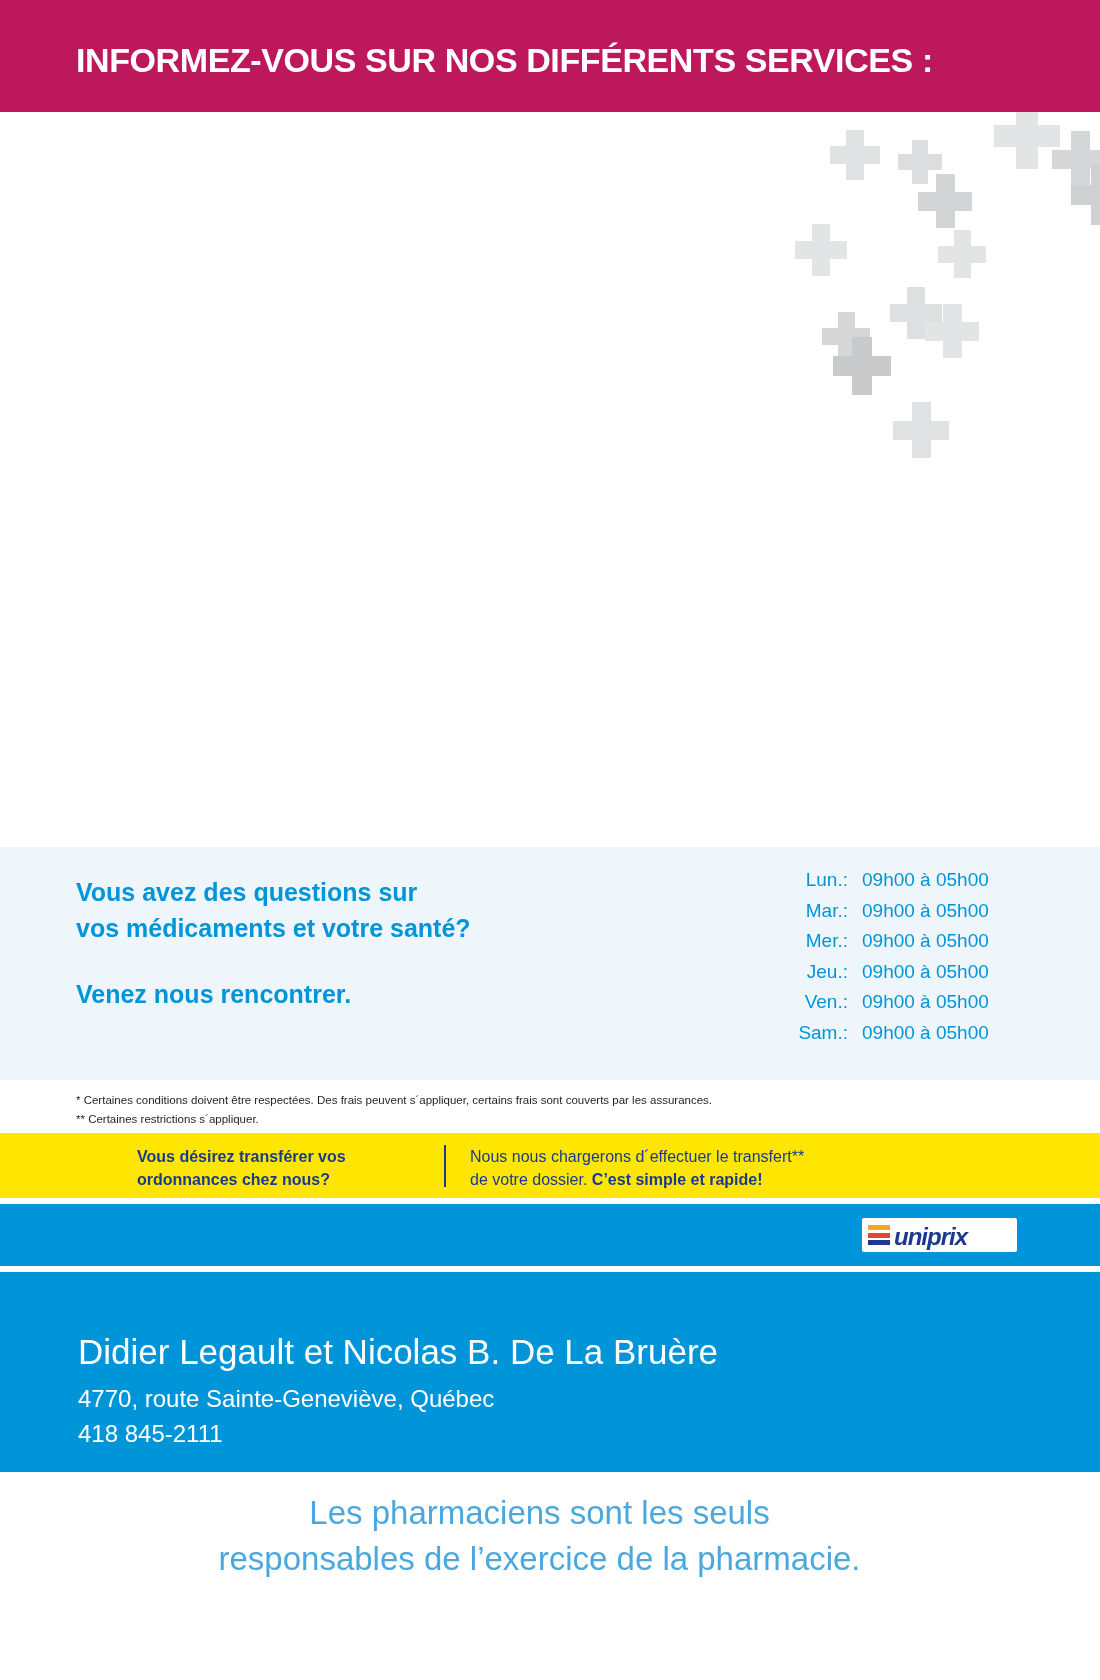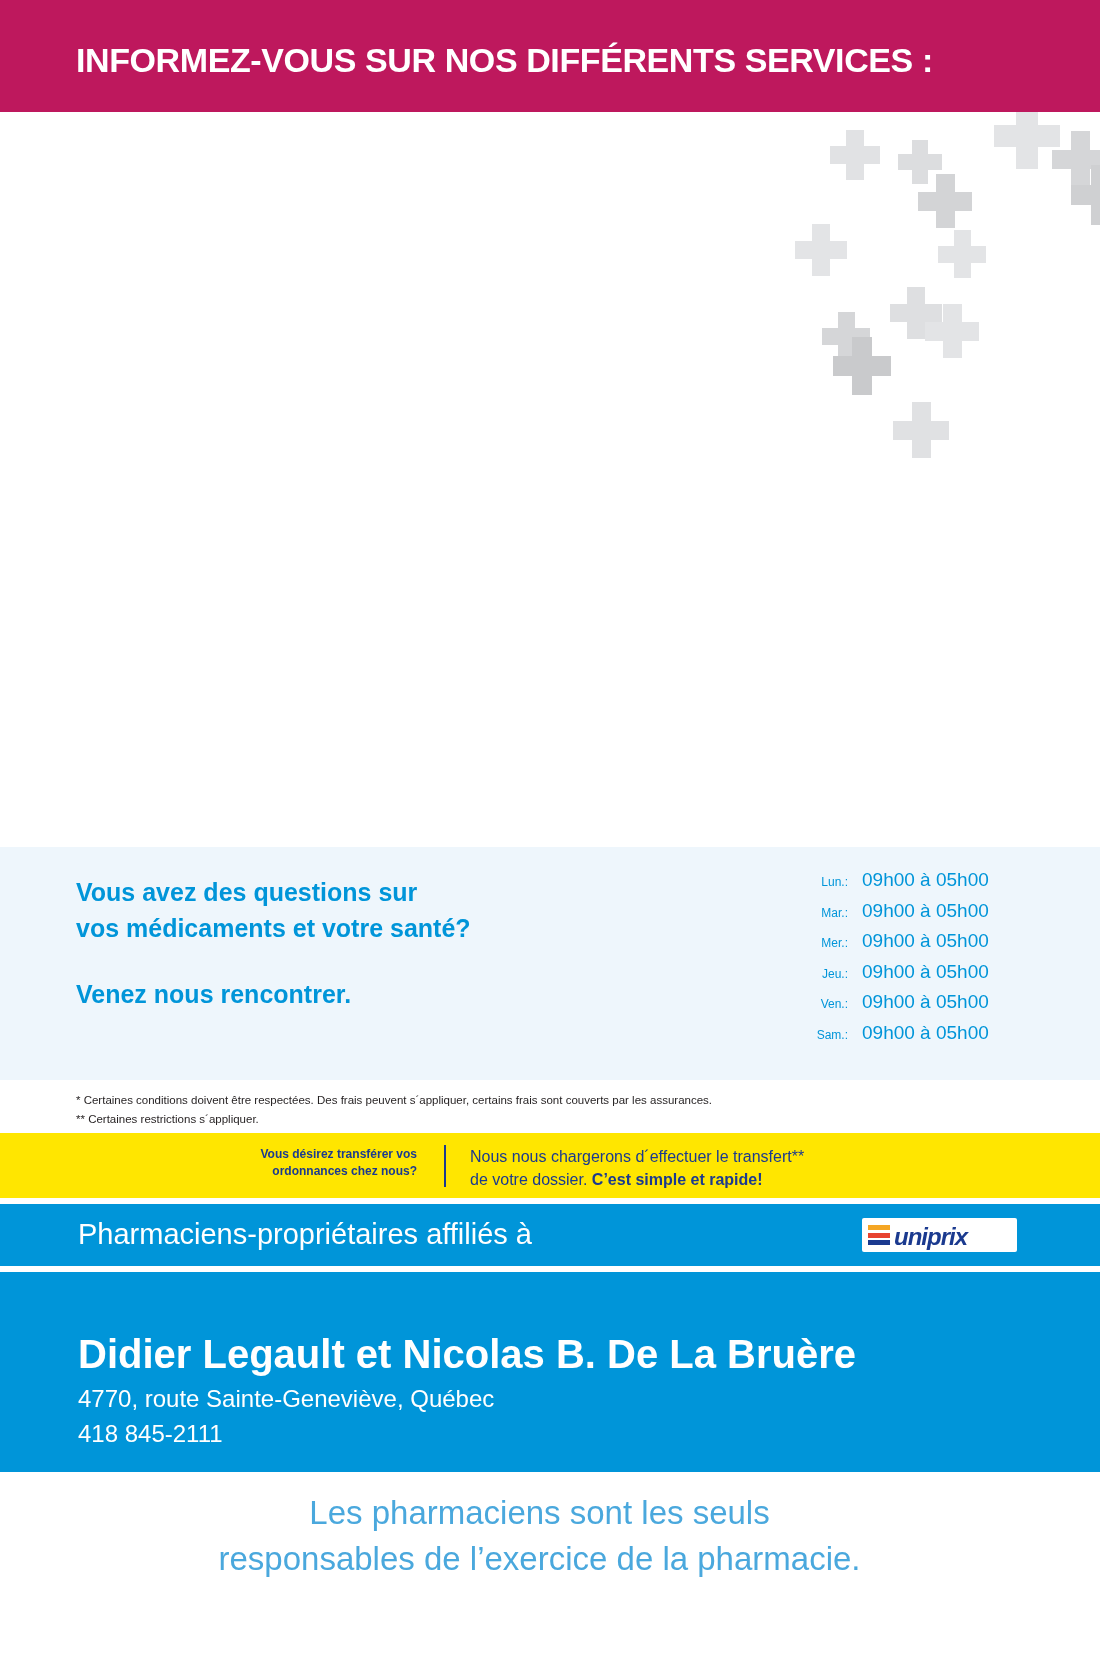--- a/index.html
+++ b/index.html
@@ -97,21 +97,21 @@
     width: 300px;
   }
   .hour-row {
     display: flex;
     align-items: baseline;
     height: 30.5px;
   }
   .hour-day {
     width: 68px;
     text-align: right;
-    font-size: 12px;
+    font-size: 19px;
     color: #0095d9;
     padding-right: 14px;
   }
   .hour-val {
     font-size: 19px;
     color: #0095d9;
   }
 
   
   .footnotes {
@@ -130,22 +130,21 @@
     top: 1133px;
     width: 1100px;
     height: 65px;
     background: #ffe600;
   }
   .yellow-left {
     position: absolute;
     left: 137px;
     top: 13px;
     width: 280px;
-    text-align: right;
-    font-size: 12px;
+    font-size: 16px;
     font-weight: bold;
     color: #1b3a8f;
     line-height: 1.42;
   }
   .yellow-divider {
     position: absolute;
     left: 444px;
     top: 12px;
     width: 2px;
     height: 42px;
@@ -216,22 +215,22 @@
     left: 0;
     top: 1272px;
     width: 1100px;
     height: 200px;
     background: #0095d9;
   }
   .pharmacist-names {
     position: absolute;
     left: 78px;
     top: 60px;
-    font-size: 40px;
-    font-weight: bold;
+    font-size: 35px;
+    font-weight: normal;
     color: #ffffff;
     white-space: nowrap;
   }
   .pharmacy-address {
     position: absolute;
     left: 78px;
     top: 113px;
     font-size: 24px;
     color: #ffffff;
   }
@@ -365,21 +364,20 @@
   <div class="yellow-divider"></div>
   <div class="yellow-right">
     <div>Nous nous chargerons d´effectuer le transfert**</div>
     <div>
       <span>de votre dossier. </span><b>C’est simple et rapide!</b>
     </div>
   </div>
 </div>
 
 <div class="affil-band">
-  <div class="affil-text">Pharmaciens-propriétaires affiliés à</div>
   <div class="uniprix-logo">
     <div class="uniprix-stripes">
       <span style="background:#f5a623;"></span>
       <span style="background:#e8432f;"></span>
       <span style="background:#1b3a8f;"></span>
     </div>
     <div class="uniprix-word">uniprix</div>
   </div>
 </div>
 

